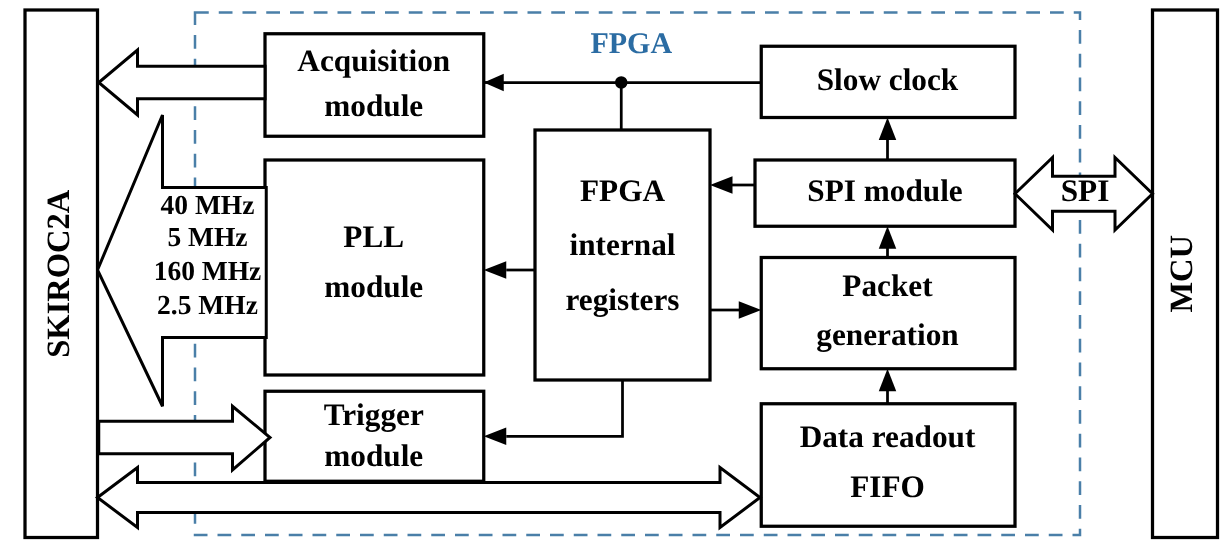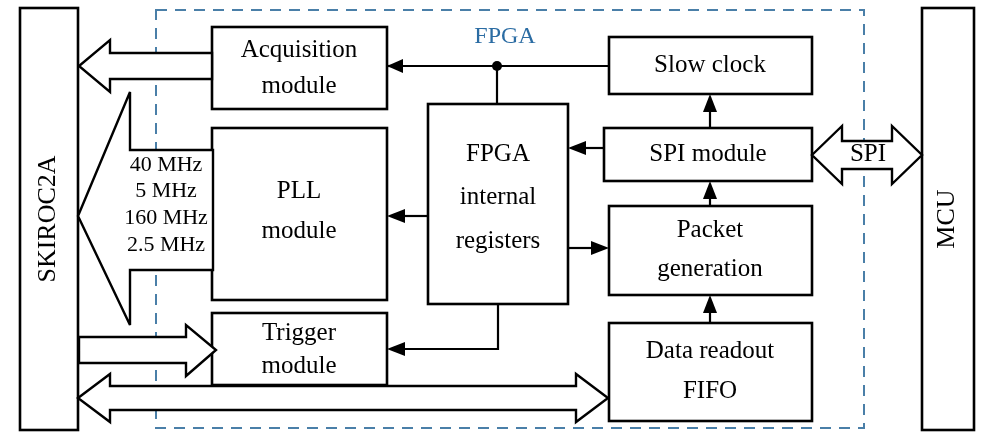--- a/index.html
+++ b/index.html
@@ -7,20 +7,21 @@
     padding: 0;
     background: #ffffff;
   }
   #diagram-root {
     position: relative;
     width: 982px;
     height: 438px;
     background: #ffffff;
     font-family: "Liberation Serif", "DejaVu Serif", serif;
     overflow: hidden;
+    font-weight: bold;
   }
   svg.canvas {
     position: absolute;
     left: 0;
     top: 0;
     width: 982px;
     height: 438px;
   }
   .box-rect {
     fill: #ffffff;

